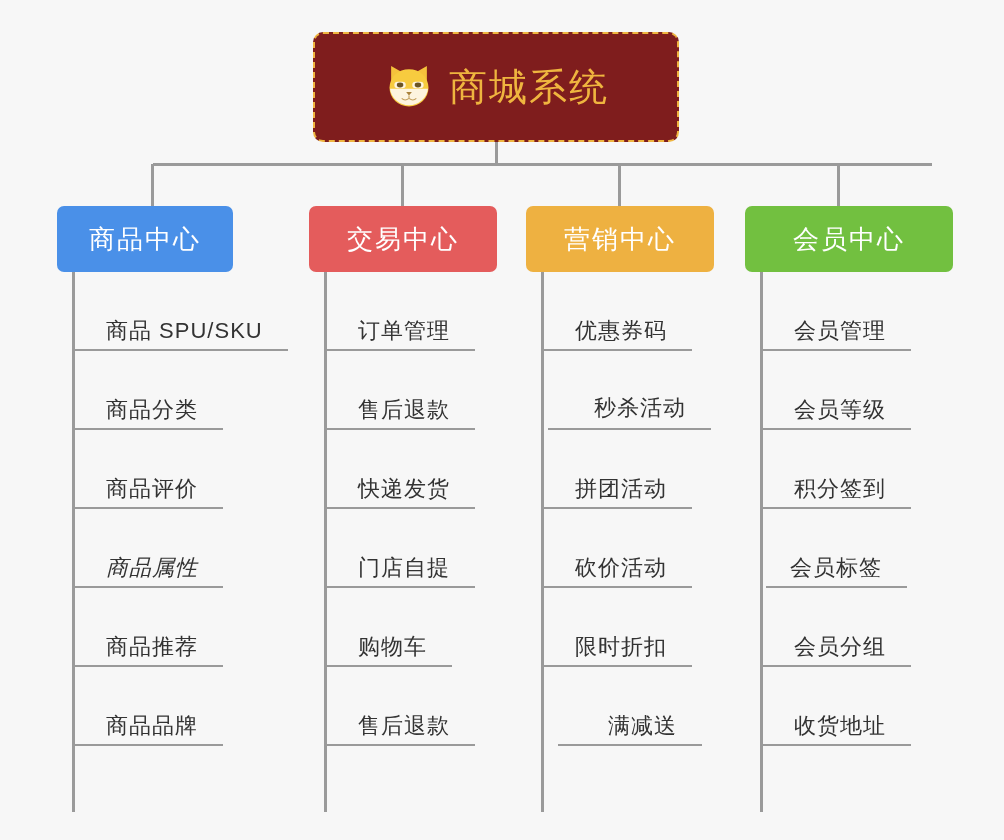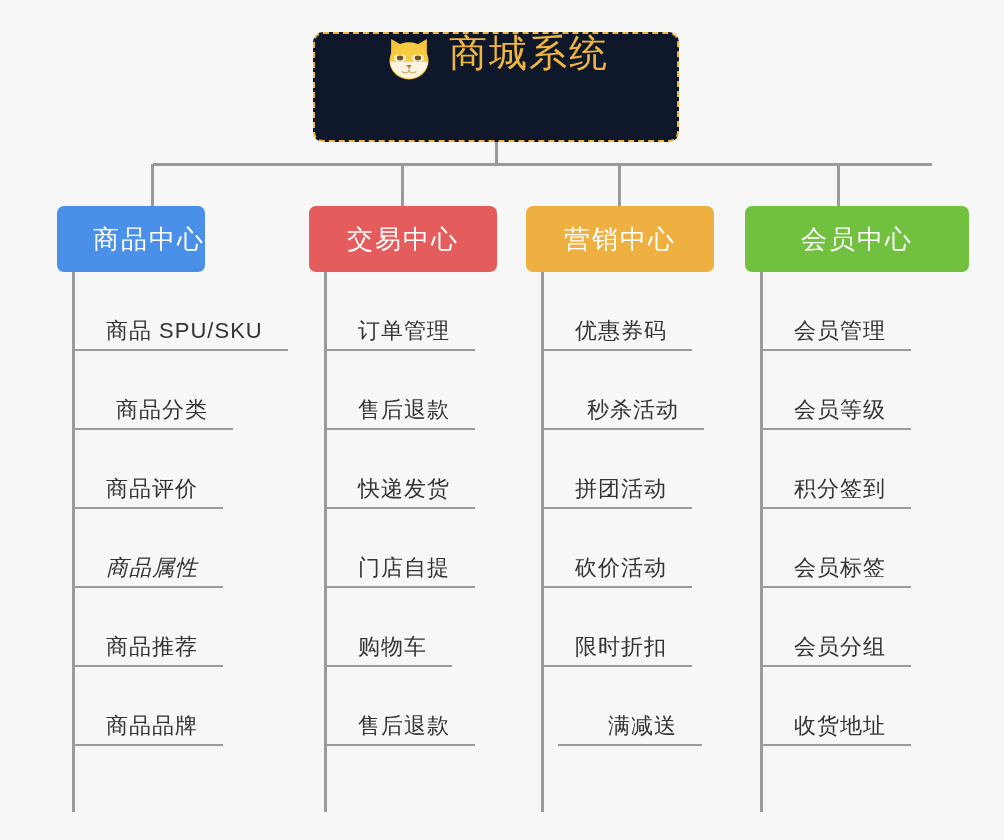--- a/index.html
+++ b/index.html
@@ -24,24 +24,25 @@
   }
 
   
   .root-node {
     position: absolute;
     left: 313px;
     top: 32px;
     width: 366px;
     height: 110px;
     box-sizing: border-box;
-    background: #0f172a;
+    background: #7f1d1d;
     border: 2px dashed #efb53f;
     border-radius: 10px;
     display: flex;
+    align-items: center;
     justify-content: center;
     gap: 14px;
   }
   .root-icon {
     width: 52px;
     height: 52px;
     flex: 0 0 52px;
     display: block;
   }
   .root-title {
@@ -157,34 +158,34 @@
       <path d="M152.5 164 L931.5 164"></path>
 
       <path d="M152.5 164 L152.5 206"></path>
       <path d="M402.5 164 L402.5 206"></path>
       <path d="M619.5 164 L619.5 206"></path>
       <path d="M838.5 164 L838.5 206"></path>
     </g>
   </svg>
 
   <div class="branch" style="left:57px; width:188px;">
-    <div class="branch-header" style="width:148px; background:#4a90e8;justify-content:flex-end;">
+    <div class="branch-header" style="width:176px; background:#4a90e8;">
       <span>商品中心</span>
     </div>
     <div class="branch-body">
       <div class="branch-trunk" style="left:15px; height:540px;"></div>
 
       <div class="leaf">
         <div class="leaf-label-wrap" style="margin-left:15px; padding-left:34px; padding-right:25px;">
           <span class="leaf-label">商品 SPU/SKU</span>
           <span class="leaf-underline" style="width:100%;"></span>
         </div>
       </div>
       <div class="leaf">
-        <div class="leaf-label-wrap" style="margin-left:15px; padding-left:44px; padding-right:25px;">
+        <div class="leaf-label-wrap" style="margin-left:15px; padding-left:34px; padding-right:25px;">
           <span class="leaf-label">商品分类</span>
           <span class="leaf-underline" style="width:100%;"></span>
         </div>
       </div>
       <div class="leaf">
         <div class="leaf-label-wrap" style="margin-left:15px; padding-left:34px; padding-right:25px;">
           <span class="leaf-label">商品评价</span>
           <span class="leaf-underline" style="width:100%;"></span>
         </div>
       </div>
@@ -262,21 +263,21 @@
     <div class="branch-body">
       <div class="branch-trunk" style="left:15px; height:540px;"></div>
 
       <div class="leaf">
         <div class="leaf-label-wrap" style="margin-left:15px; padding-left:34px; padding-right:25px;">
           <span class="leaf-label">优惠券码</span>
           <span class="leaf-underline" style="width:100%;"></span>
         </div>
       </div>
       <div class="leaf">
-        <div class="leaf-label-wrap" style="margin-left:15px; padding-left:46px; padding-right:25px;">
+        <div class="leaf-label-wrap" style="margin-left:22px; padding-left:46px; padding-right:25px;font-family:Liberation Mono, monospace;">
           <span class="leaf-label">秒杀活动</span>
           <span class="leaf-underline" style="width:100%;"></span>
         </div>
       </div>
       <div class="leaf">
         <div class="leaf-label-wrap" style="margin-left:15px; padding-left:34px; padding-right:25px;">
           <span class="leaf-label">拼团活动</span>
           <span class="leaf-underline" style="width:100%;"></span>
         </div>
       </div>
@@ -295,21 +296,21 @@
       <div class="leaf">
         <div class="leaf-label-wrap" style="margin-left:32px; padding-left:50px; padding-right:25px;">
           <span class="leaf-label">满减送</span>
           <span class="leaf-underline" style="width:100%;"></span>
         </div>
       </div>
     </div>
   </div>
 
   <div class="branch" style="left:745px; width:188px;">
-    <div class="branch-header" style="width:224px; background:#72c040;">
+    <div class="branch-header" style="width:208px; background:#72c040;">
       <span>会员中心</span>
     </div>
     <div class="branch-body">
       <div class="branch-trunk" style="left:15px; height:540px;"></div>
 
       <div class="leaf">
         <div class="leaf-label-wrap" style="margin-left:15px; padding-left:34px; padding-right:25px;">
           <span class="leaf-label">会员管理</span>
           <span class="leaf-underline" style="width:100%;"></span>
         </div>
@@ -320,21 +321,21 @@
           <span class="leaf-underline" style="width:100%;"></span>
         </div>
       </div>
       <div class="leaf">
         <div class="leaf-label-wrap" style="margin-left:15px; padding-left:34px; padding-right:25px;">
           <span class="leaf-label">积分签到</span>
           <span class="leaf-underline" style="width:100%;"></span>
         </div>
       </div>
       <div class="leaf">
-        <div class="leaf-label-wrap" style="margin-left:15px; padding-left:34px; padding-right:25px;">
+        <div class="leaf-label-wrap" style="margin-left:21px; padding-left:24px; padding-right:25px;">
           <span class="leaf-label">会员标签</span>
           <span class="leaf-underline" style="width:100%;"></span>
         </div>
       </div>
       <div class="leaf">
         <div class="leaf-label-wrap" style="margin-left:15px; padding-left:34px; padding-right:25px;">
           <span class="leaf-label">会员分组</span>
           <span class="leaf-underline" style="width:100%;"></span>
         </div>
       </div>

